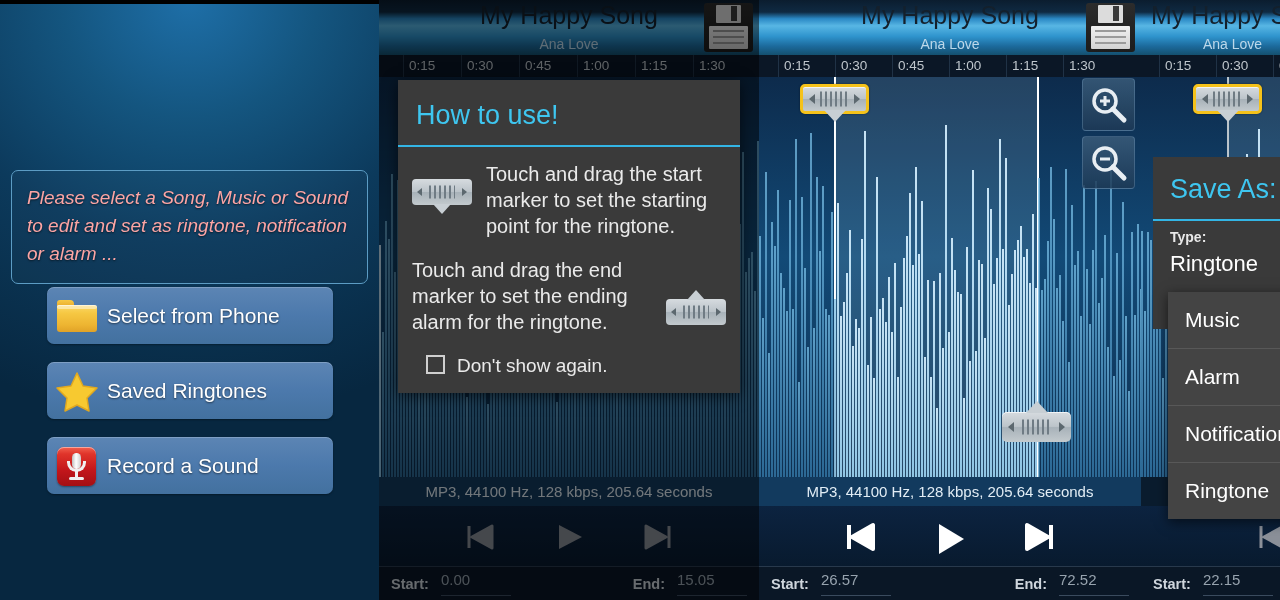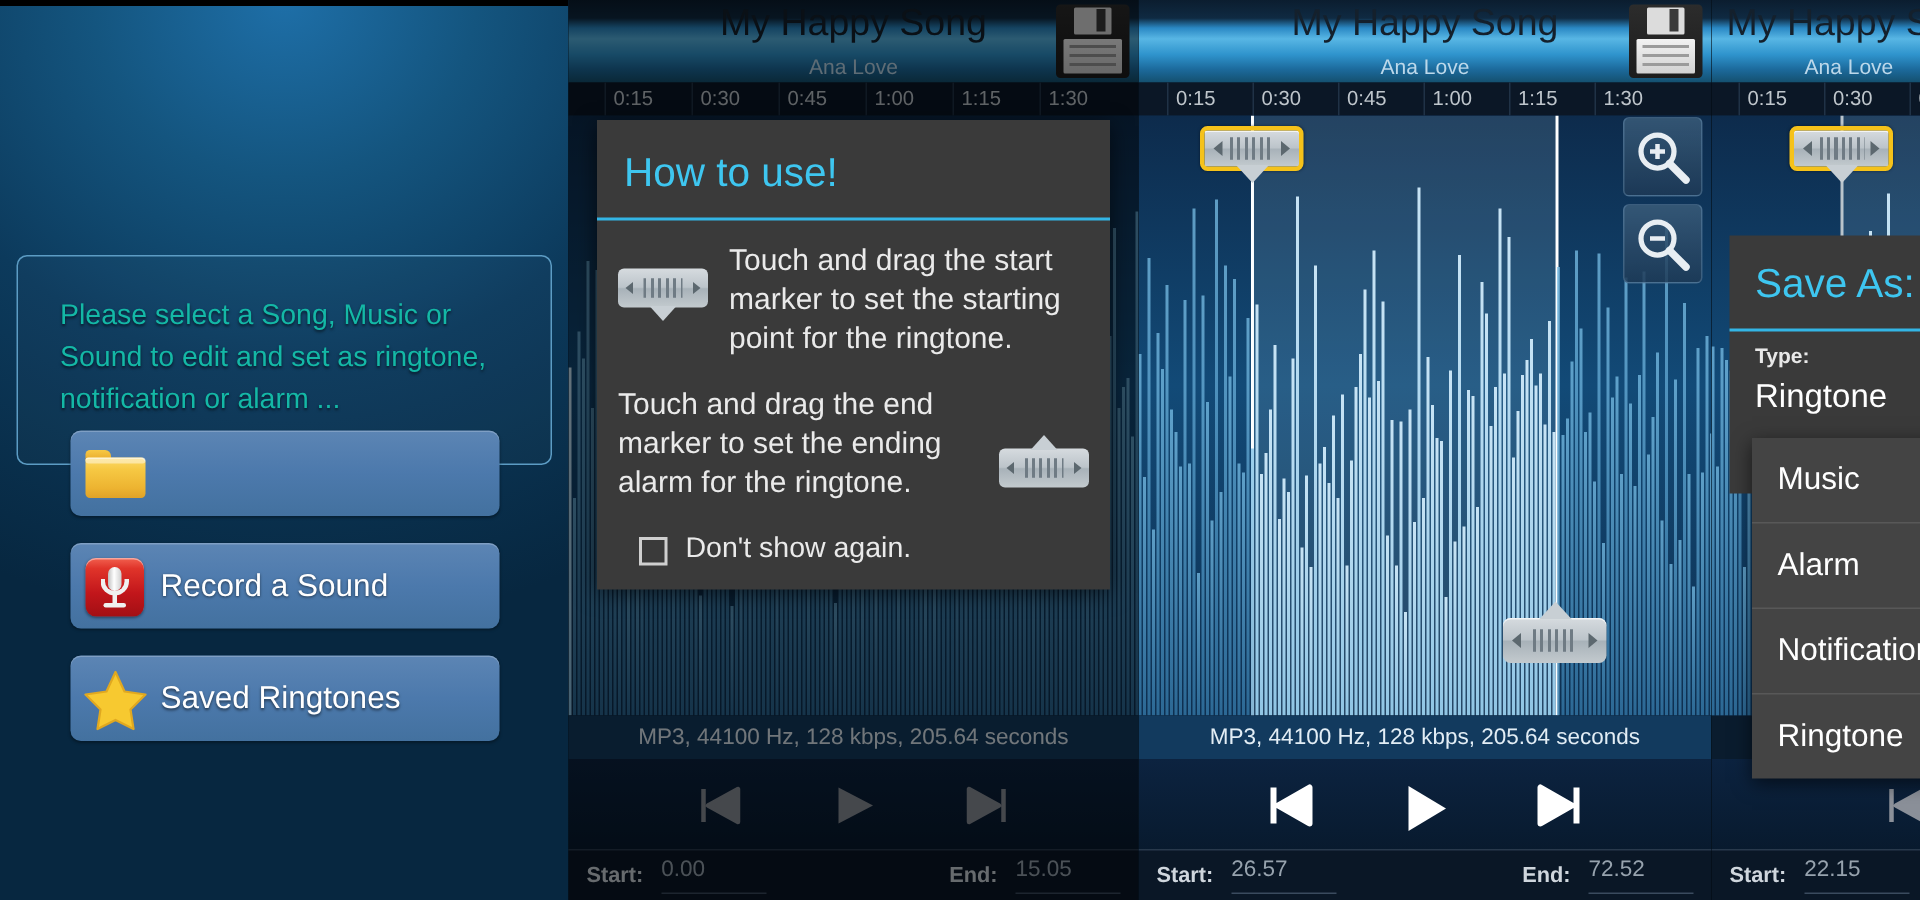--- a/index.html
+++ b/index.html
@@ -20,21 +20,21 @@
   .p1-title{position:absolute;left:0;top:4px;width:379px;height:52px;
     background:linear-gradient(to bottom,#9fdcf4 0%,#6cc3ea 16%,#3ba2d8 40%,#1f7fbb 62%,#17658f 85%,#12506f 100%);
     border-bottom:1px solid #0a3552;box-sizing:border-box;}
   .p1-title span{display:block;padding-left:12px;line-height:50px;color:#fff;font-size:25px;font-weight:bold;
     text-shadow:0 2px 3px rgba(0,0,0,.55);letter-spacing:-.2px;}
   .p1-topline{position:absolute;left:0;top:0;width:379px;height:4px;background:#000;}
 
   .infobox{position:absolute;left:11px;top:170px;width:357px;box-sizing:border-box;
     border:1px solid #5c9cc4;border-radius:7px;padding:9px 11px 11px 11px;
     background:rgba(255,255,255,0.02);}
-  .infobox p{margin:17px;color:#14b8a6;font-size:19px;line-height:28px;text-shadow:0 1px 2px rgba(0,0,0,.6);}
+  .infobox p{margin:4px;color:#fca5a5;font-size:19px;line-height:28px;text-shadow:0 1px 2px rgba(0,0,0,.6);font-style:italic;}
 
   .btnlist{position:absolute;left:47px;top:287px;width:286px;}
   .mbtn{position:relative;height:57px;margin-bottom:18px;border-radius:7px;
     background:linear-gradient(to bottom,#5c85b4 0%,#4c79ac 50%,#43719f 100%);
     box-shadow:inset 0 1px 0 rgba(255,255,255,.22),0 1px 2px rgba(0,0,0,.35);
     display:flex;align-items:center;}
   .mbtn .lbl{color:#fff;font-size:21px;text-shadow:0 1px 2px rgba(0,0,0,.55);margin-left:8px;}
   .ic{width:44px;height:44px;margin-left:8px;flex:0 0 44px;position:relative;}
 
   
@@ -127,21 +127,21 @@
   .mkmini{position:relative;width:60px;height:26px;border-radius:4px;flex:0 0 60px;
     background:linear-gradient(to bottom,#d6dbdf 0%,#bcc4ca 48%,#a8b2b9 52%,#c3cace 100%);}
   .mkmini .grip{position:absolute;left:50%;top:50%;transform:translate(-50%,-50%);width:26px;height:13px;
     background:repeating-linear-gradient(to right,#6f7b84 0 2px,transparent 2px 5px);}
   .mkmini .ar{position:absolute;top:50%;transform:translateY(-50%);width:0;height:0;}
   .mkmini .ar.l{left:5px;border-top:4px solid transparent;border-bottom:4px solid transparent;border-right:5px solid #5c686f;}
   .mkmini .ar.r{right:5px;border-top:4px solid transparent;border-bottom:4px solid transparent;border-left:5px solid #5c686f;}
   .mkmini .nub{position:absolute;left:50%;transform:translateX(-50%);width:0;height:0;}
   .mkmini.down .nub{bottom:-9px;border-left:9px solid transparent;border-right:9px solid transparent;border-top:10px solid #c8cfd4;}
   .mkmini.up .nub{top:-9px;border-left:9px solid transparent;border-right:9px solid transparent;border-bottom:10px solid #c8cfd4;}
-  .chkrow{display:flex;align-items:flex-end;gap:12px;padding:12px 0 16px 14px;}
+  .chkrow{display:flex;align-items:flex-start;gap:12px;padding:12px 0 16px 14px;}
   .chk{width:19px;height:19px;border:2px solid #cfcfcf;background:#3a3a3a;box-sizing:border-box;}
   .chklbl{color:#eaeaea;font-size:19px;}
   .dlg-foot{border-top:1px solid #555;height:58px;display:flex;align-items:center;justify-content:center;}
   .dlg-foot span{color:#e6e6e6;font-size:19px;}
 
   .saveas{position:absolute;background:#3a3a3a;}
   .sa-title{color:#3ec6f0;font-size:27px;padding:17px 0 14px 17px;}
   .sa-type{color:#e8e8e8;font-size:14px;padding:8px 0 0 17px;font-weight:bold;}
   .sa-val{color:#fff;font-size:22px;padding:6px 0 10px 17px;}
   .drop{position:absolute;background:#444;box-shadow:0 3px 12px rgba(0,0,0,.6);}
@@ -161,40 +161,41 @@
       <p>Please select a Song, Music or Sound to edit and set as ringtone, notification or alarm ...</p>
     </div>
 
     <div class="btnlist">
 
       <div class="mbtn">
         <span class="ic ic-folder">
           <i class="tab"></i>
             <i class="body"></i>
         </span>
+        <span class="lbl">Select from Phone</span>
+      </div>
+
+      <div class="mbtn">
+        <span class="ic ic-star">
+          <svg width="42" height="40" viewBox="0 0 42 40">
+            <polygon points="21,1 27,14 41,16 31,26 33,39 21,33 9,39 11,26 1,16 15,14" fill="#f7c930" stroke="#e0a820" stroke-width="1.5" stroke-linejoin="round"></polygon>
+          </svg>
+        </span>
+        <span class="lbl">Saved Ringtones</span>
       </div>
 
       <div class="mbtn">
         <span class="ic ic-mic">
           <i class="sq"></i>
             <i class="cap"></i>
             <i class="arc"></i>
             <i class="stem"></i>
             <i class="base"></i>
         </span>
         <span class="lbl">Record a Sound</span>
-      </div>
-
-      <div class="mbtn">
-        <span class="ic ic-star">
-          <svg width="42" height="40" viewBox="0 0 42 40">
-            <polygon points="21,1 27,14 41,16 31,26 33,39 21,33 9,39 11,26 1,16 15,14" fill="#f7c930" stroke="#e0a820" stroke-width="1.5" stroke-linejoin="round"></polygon>
-          </svg>
-        </span>
-        <span class="lbl">Saved Ringtones</span>
       </div>
 
     </div>
   </div>
 
   <div class="panel" id="p2">
     <div class="ed">
 
       <div class="ed-head">
         <div class="ed-title">My Happy Song</div>

